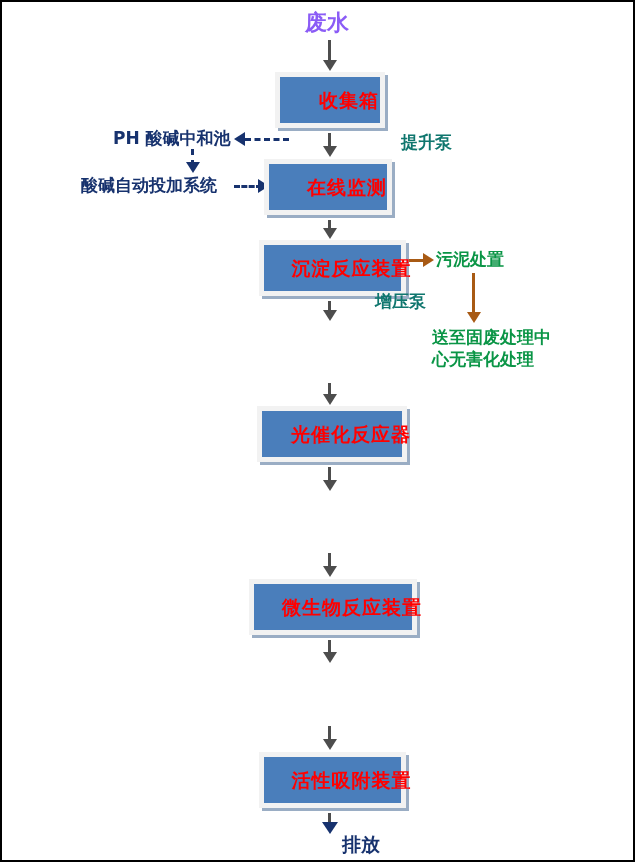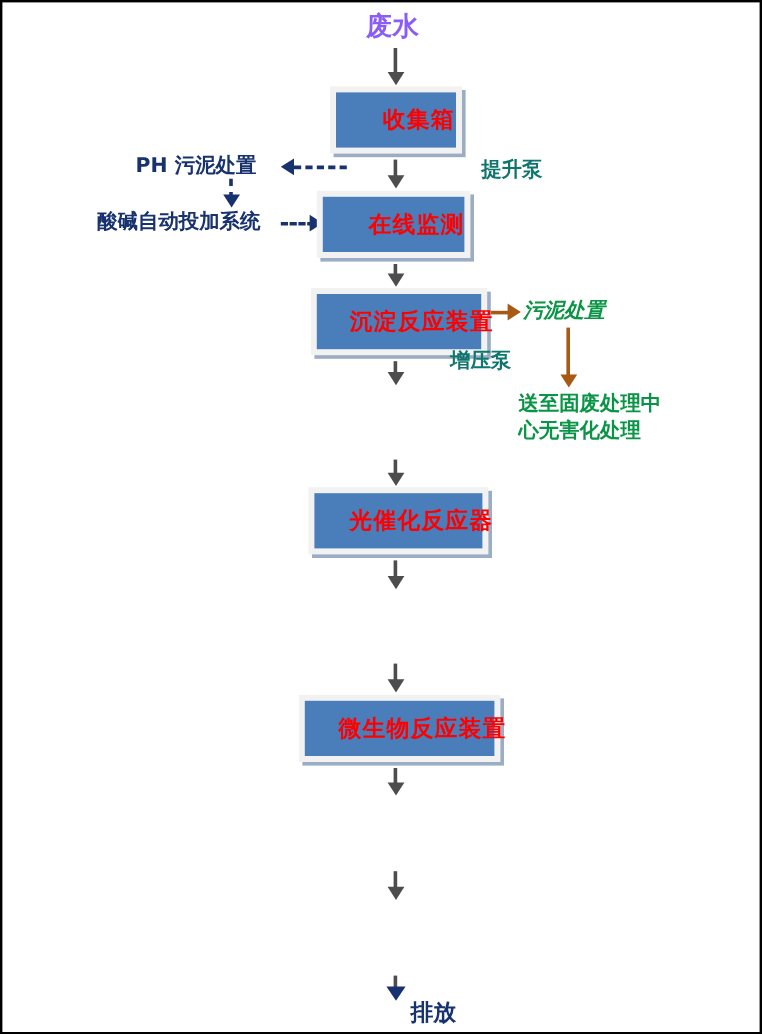--- a/index.html
+++ b/index.html
@@ -151,21 +151,21 @@
     <div class="inner">
       <span>收集箱</span>
     </div>
   </div>
 
   <div class="vline" style="left:326px; top:131px; height:15px;"></div>
   <div class="vhead" style="left:321px; top:144px;"></div>
 
   <div class="lbl cyan" style="left:399px; top:130px;">提升泵</div>
 
-  <div class="lbl navy" style="left:111px; top:126px;">PH 污泥处置</div>
+  <div class="lbl navy" style="left:111px; top:126px;">PH 酸碱中和池</div>
 
   <div class="dash-h" style="left:243px; top:136px; width:44px;"></div>
   <div class="dhead-left" style="left:232px; top:130px;"></div>
 
   <div class="dash-v" style="left:189px; top:147px; height:17px;"></div>
   <div class="dhead-down" style="left:184px; top:160px;"></div>
 
   <div class="lbl navy" style="left:79px; top:173px;">酸碱自动投加系统</div>
 
   <div class="dash-h" style="left:232px; top:183px; width:28px;"></div>
@@ -182,21 +182,21 @@
 
   <div class="pbox" style="left:257px; top:238px; width:147px; height:56px;">
     <div class="inner">
       <span>沉淀反应装置</span>
     </div>
   </div>
 
   <div class="hline-brown" style="left:407px; top:257px; width:17px;"></div>
   <div class="hhead-brown" style="left:421px; top:251px;"></div>
 
-  <div class="lbl green" style="left:434px; top:247px;font-style:italic;">污泥处置</div>
+  <div class="lbl green" style="left:434px; top:247px;">污泥处置</div>
 
   <div class="vline-brown" style="left:470px; top:271px; height:42px;"></div>
   <div class="vhead-brown" style="left:465px; top:310px;"></div>
 
   <div class="lbl green" style="left:430px; top:325px;">送至固废处理中</div>
   <div class="lbl green" style="left:430px; top:347px;">心无害化处理</div>
 
   <div class="vline" style="left:326px; top:299px; height:14px;"></div>
   <div class="vhead" style="left:321px; top:308px;"></div>
 
@@ -225,19 +225,24 @@
     </div>
   </div>
 
   <div class="vline" style="left:326px; top:638px; height:14px;"></div>
   <div class="vhead" style="left:321px; top:650px;"></div>
 
 
   <div class="vline" style="left:326px; top:724px; height:15px;"></div>
   <div class="vhead" style="left:321px; top:737px;"></div>
 
+  <div class="pbox" style="left:257px; top:750px; width:147px; height:56px;">
+    <div class="inner">
+      <span>活性吸附装置</span>
+    </div>
+  </div>
 
   <div class="vline" style="left:326px; top:811px; height:16px;"></div>
   <div class="blue-head-down" style="left:320px; top:820px;"></div>
 
   <div class="lbl navy-b" style="left:305px; top:831px;">排放</div>
 
 </div>
 
 </body></html>

